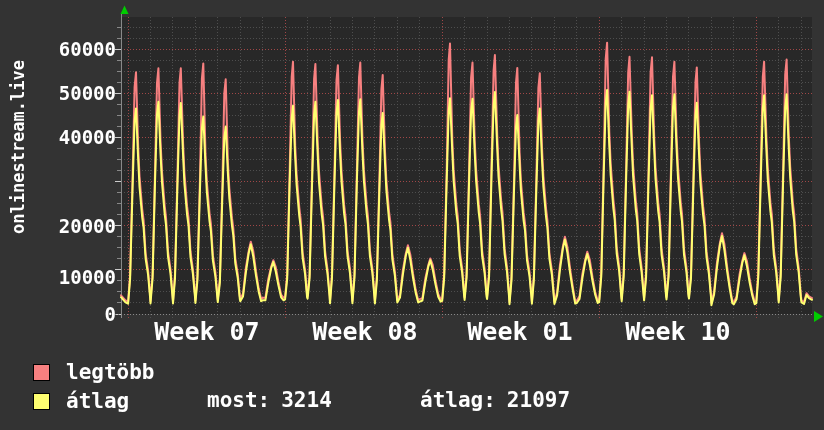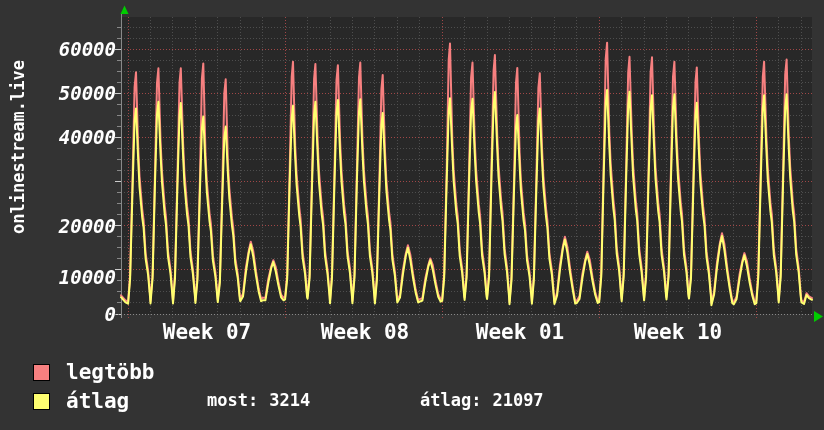--- a/index.html
+++ b/index.html
@@ -11,37 +11,37 @@
   }
   #chart{position:absolute;left:0;top:0;}
   .vtitle{
     position:absolute;left:-122px;top:134px;width:280px;height:26px;
     line-height:26px;text-align:center;
     transform:rotate(-90deg);
     font-size:17px;font-weight:700;color:#fff;white-space:pre;
   }
   .ylabel{
     position:absolute;left:0;width:116px;height:22px;line-height:22px;
-    text-align:right;font-size:19px;font-weight:700;color:#fff;font-style:italic;
+    text-align:right;font-size:19px;font-weight:700;color:#fff;
   }
   .xlabel{
     position:absolute;top:320px;width:140px;height:24px;line-height:24px;
-    text-align:center;font-size:21px;font-weight:700;color:#fff;white-space:pre;
+    text-align:center;font-size:25px;font-weight:700;color:#fff;white-space:pre;
   }
   .lrow{
     position:absolute;left:33px;display:flex;align-items:center;gap:16px;
     height:20px;
   }
   .lrow .ltext{font-size:21px;font-weight:700;line-height:20px;white-space:pre;}
   .swatch{
     display:inline-block;width:15px;height:15px;border:1px solid #000;
   }
   .stat{
     position:absolute;top:390px;display:flex;gap:11px;height:20px;
-    font-size:17px;font-weight:700;line-height:20px;white-space:pre;
+    font-size:21px;font-weight:700;line-height:20px;white-space:pre;
   }
 </style>
 </head>
 <body>
 
 <div class="page">
 
   <svg id="chart" width="824" height="430" viewBox="0 0 824 430">
       <rect x="121" y="17" width="691" height="297" fill="#282828"></rect>
       <line x1="121" y1="302.97208333333333" x2="812" y2="302.97208333333333" stroke="#4e4e4e" stroke-width="1" stroke-dasharray="1 2" shape-rendering="crispEdges"></line>

